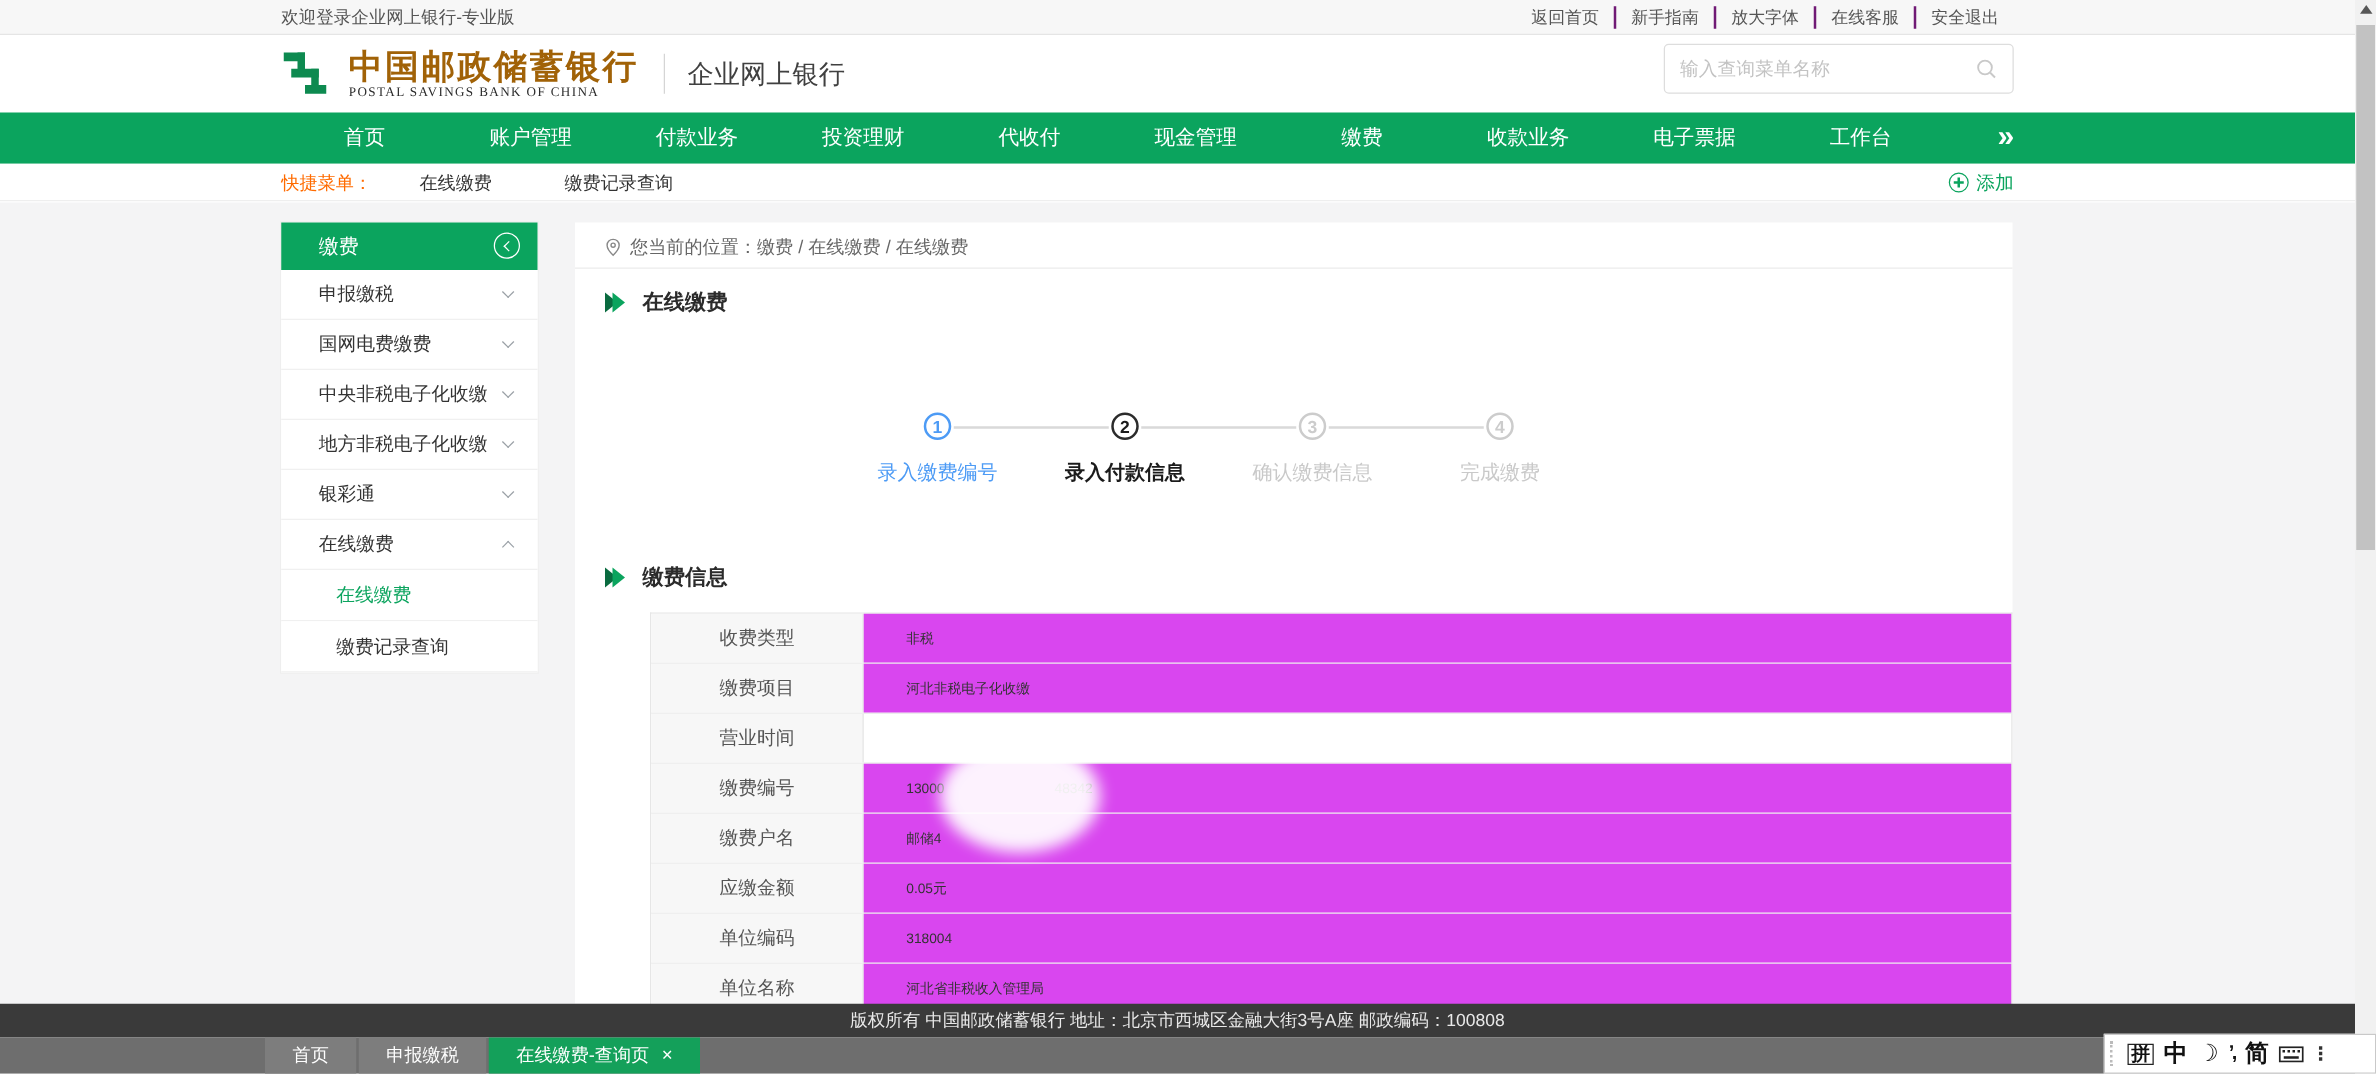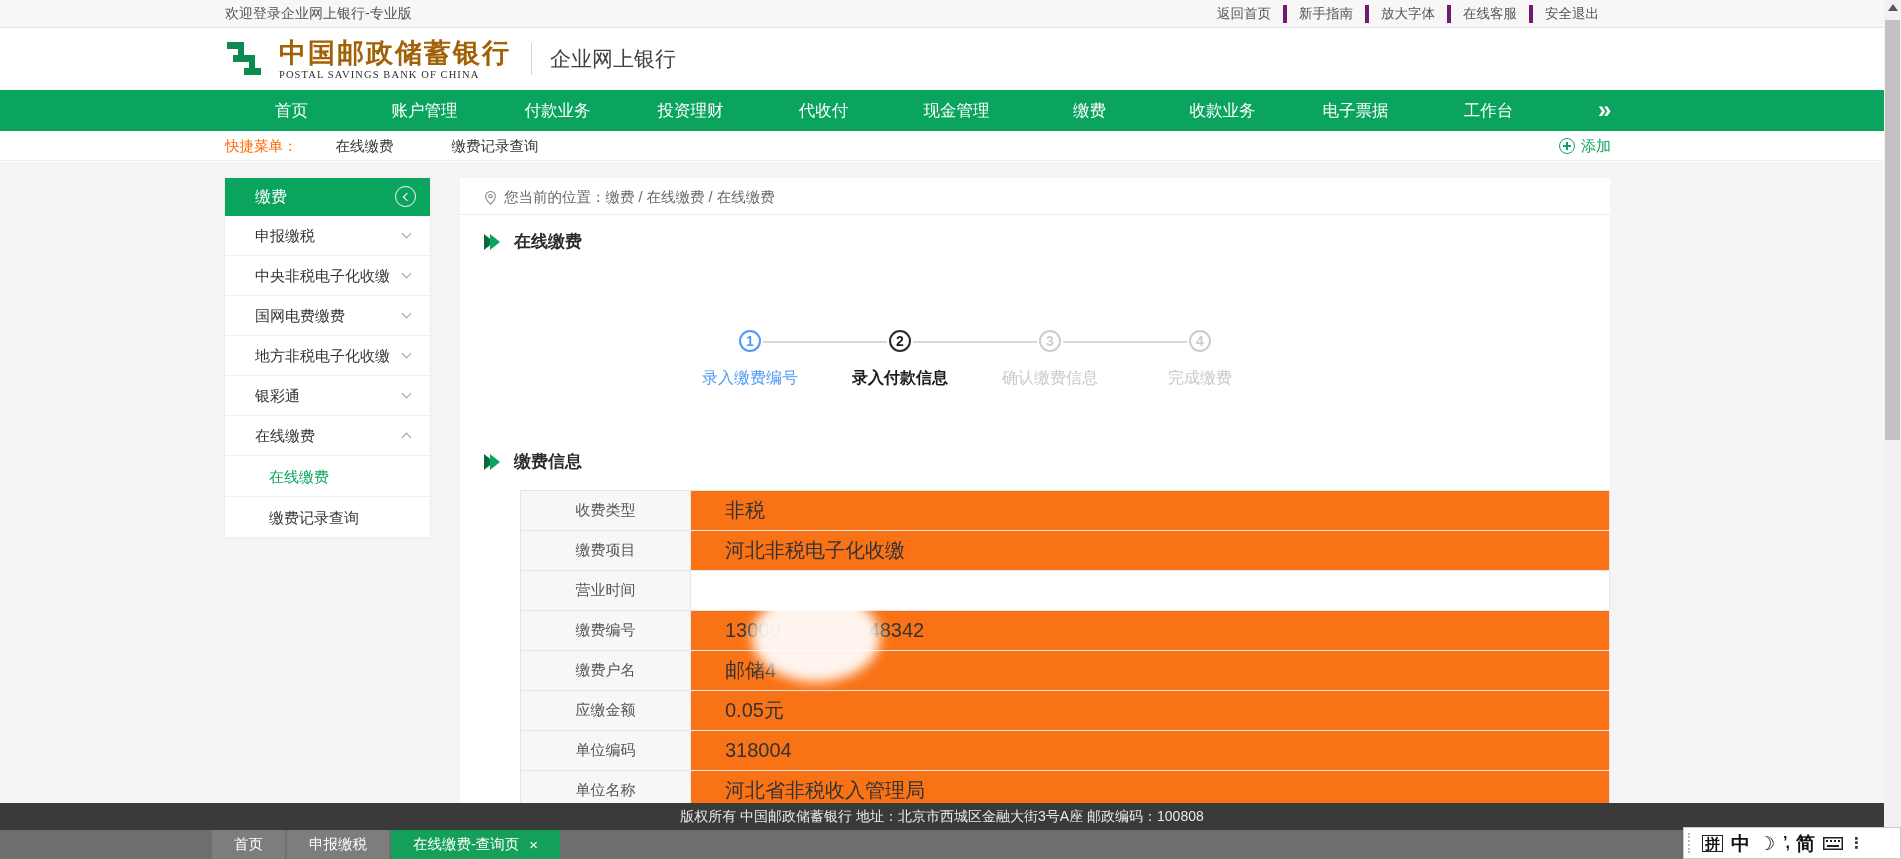--- a/index.html
+++ b/index.html
@@ -6,21 +6,21 @@
   html,body { width:1901px; height:859px; overflow:hidden; }
   body { font-family:"Liberation Sans","DejaVu Sans",sans-serif; color:#333; background:#fff; position:relative; }
   .page { position:absolute; inset:0; }
 
   
   .topbar { position:absolute; left:0; top:0; width:1884px; height:28px; background:#f7f7f7; border-bottom:1px solid #e5e5e5; }
   .topbar-inner { position:absolute; left:225px; right:273px; top:0; height:28px; display:flex; align-items:center; justify-content:space-between; }
   .welcome { font-size:14px; color:#555; }
   .toplinks { display:flex; align-items:center; }
   .toplinks a { font-size:13.5px; color:#555; text-decoration:none; padding:0 12px; cursor:pointer; }
-  .toplinks a + a { border-left:4px solid #701a75; }
+  .toplinks a + a { border-left:2px solid #701a75; }
 
   
   .header { position:absolute; left:0; top:29px; width:1884px; height:61px; background:#fff; }
   .logo-wrap { position:absolute; left:225px; top:8px; display:flex; align-items:center; }
   .emblem { width:44px; height:44px; margin-right:10px; }
   .bank-cn { font-family:"Liberation Serif","DejaVu Serif",serif; font-size:27px; font-weight:bold; color:#a16207; letter-spacing:2px; line-height:28px; }
   .bank-en { font-family:"Liberation Serif","DejaVu Serif",serif; font-size:10.5px; color:#2d2d2d; letter-spacing:1.1px; margin-top:2px; }
   .logo-divider { width:1px; height:32px; background:#d5d5d5; margin:0 18px 0 20px; }
   .product-name { font-size:21px; color:#404040; }
   .search-box { position:absolute; right:273px; top:6px; width:280px; height:40px; border:1px solid #ddd; border-radius:4px; display:flex; align-items:center; padding:0 12px; background:#fff; }
@@ -86,21 +86,21 @@
   .step-label { position:absolute; top:38px; width:150px; text-align:center; font-size:16px; color:#c9c9c9; }
   .step-label.l1 { left:0; color:#4D9BF5; }
   .step-label.l2 { left:150px; color:#1b1b1b; font-weight:bold; }
   .step-label.l3 { left:300px; }
   .step-label.l4 { left:450px; }
 
   
   .info-table { position:absolute; left:60px; top:312px; width:1090px; border:1px solid #e6e6e6; border-bottom:none; }
   .row { display:flex; height:40px; border-bottom:1px solid #e6e6e6; }
   .cell-l { width:170px; background:#f7f7f7; border-right:1px solid #e6e6e6; display:flex; align-items:center; justify-content:center; font-size:15px; color:#555; }
-  .cell-r { flex:1; display:flex; align-items:center; padding-left:34px; font-size:20px; color:#333; background:#f97316; }
+  .cell-r { flex:1; display:flex; align-items:center; padding-left:34px; font-size:11px; color:#333; background:#d946ef; }
   .gap { display:inline-block; width:88px; }
   .blur-blob { position:absolute; left:752px; top:592px; width:128px; height:90px; background:rgba(255,255,255,0.93); border-radius:50%; filter:blur(6px); z-index:5; pointer-events:none; }
 
   
   .footer { position:absolute; left:0; top:803px; width:1884px; height:27px; background:#3a3a3a; display:flex; align-items:center; justify-content:center; z-index:10; }
   .footer span { color:#e9e9e9; font-size:14px; }
 
   
   .taskbar { position:absolute; left:0; top:830px; width:1884px; height:29px; background:#6e6e6e; z-index:10; display:flex; align-items:stretch; }
   .tabs { display:flex; margin-left:212px; }
@@ -151,20 +151,27 @@
           <rect x="19" y="31" width="17" height="7"></rect>
         </g>
       </svg>
       <div>
         <div class="bank-cn">中国邮政储蓄银行</div>
         <div class="bank-en">POSTAL SAVINGS BANK OF CHINA</div>
       </div>
       <div class="logo-divider"></div>
       <div class="product-name">企业网上银行</div>
     </div>
+    <div class="search-box">
+      <input type="text" placeholder="输入查询菜单名称" style="">
+      <svg width="18" height="18" viewBox="0 0 18 18">
+        <circle cx="8" cy="8" r="5.5" fill="none" stroke="#c9c9c9" stroke-width="1.5"></circle>
+        <line x1="12.2" y1="12.2" x2="16" y2="16" stroke="#c9c9c9" stroke-width="1.5"></line>
+      </svg>
+    </div>
   </div>
 
   <div class="nav">
     <div class="nav-items">
       <a>首页</a>
       <a>账户管理</a>
       <a>付款业务</a>
       <a>投资理财</a>
       <a>代收付</a>
       <a>现金管理</a>
@@ -194,24 +201,24 @@
       <div class="side-head">
         <span>缴费</span>
         <span class="collapse-circle">
             <i></i>
           </span>
       </div>
       <div class="side-item">
         <span>申报缴税</span><i class="chev down"></i>
       </div>
       <div class="side-item">
+        <span>国网电费缴费</span><i class="chev down"></i>
+      </div>
+      <div class="side-item">
         <span>中央非税电子化收缴</span><i class="chev down"></i>
-      </div>
-      <div class="side-item">
-        <span>国网电费缴费</span><i class="chev down"></i>
       </div>
       <div class="side-item">
         <span>地方非税电子化收缴</span><i class="chev down"></i>
       </div>
       <div class="side-item">
         <span>银彩通</span><i class="chev down"></i>
       </div>
       <div class="side-item">
         <span>在线缴费</span><i class="chev up"></i>
       </div>

